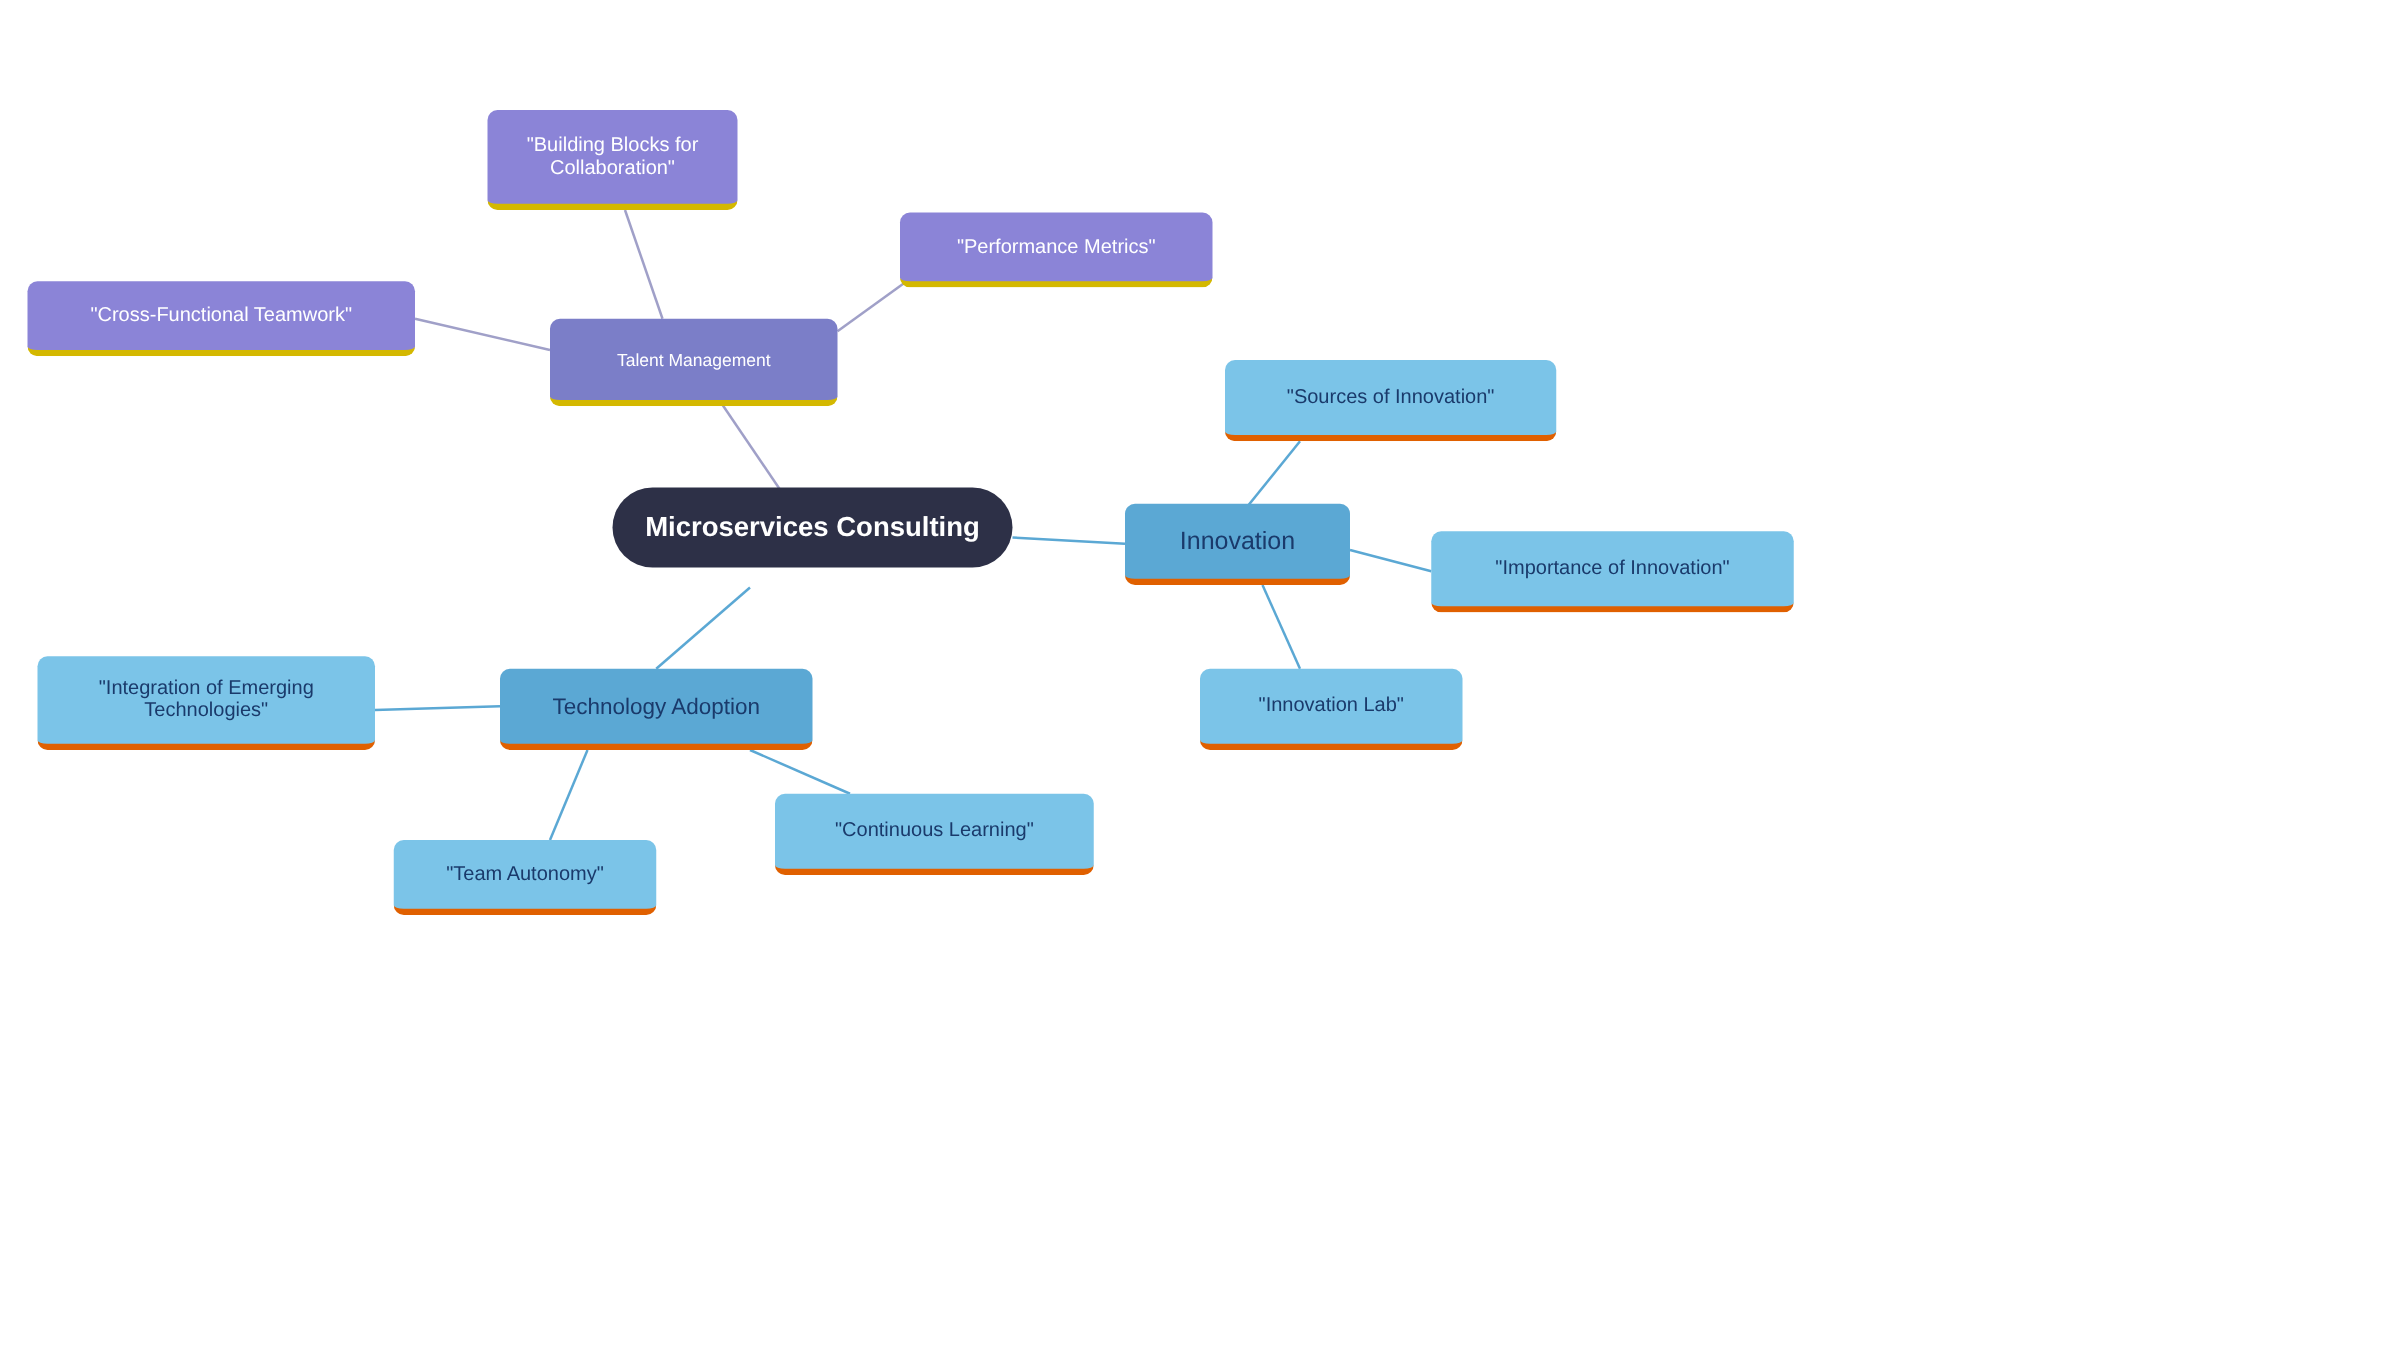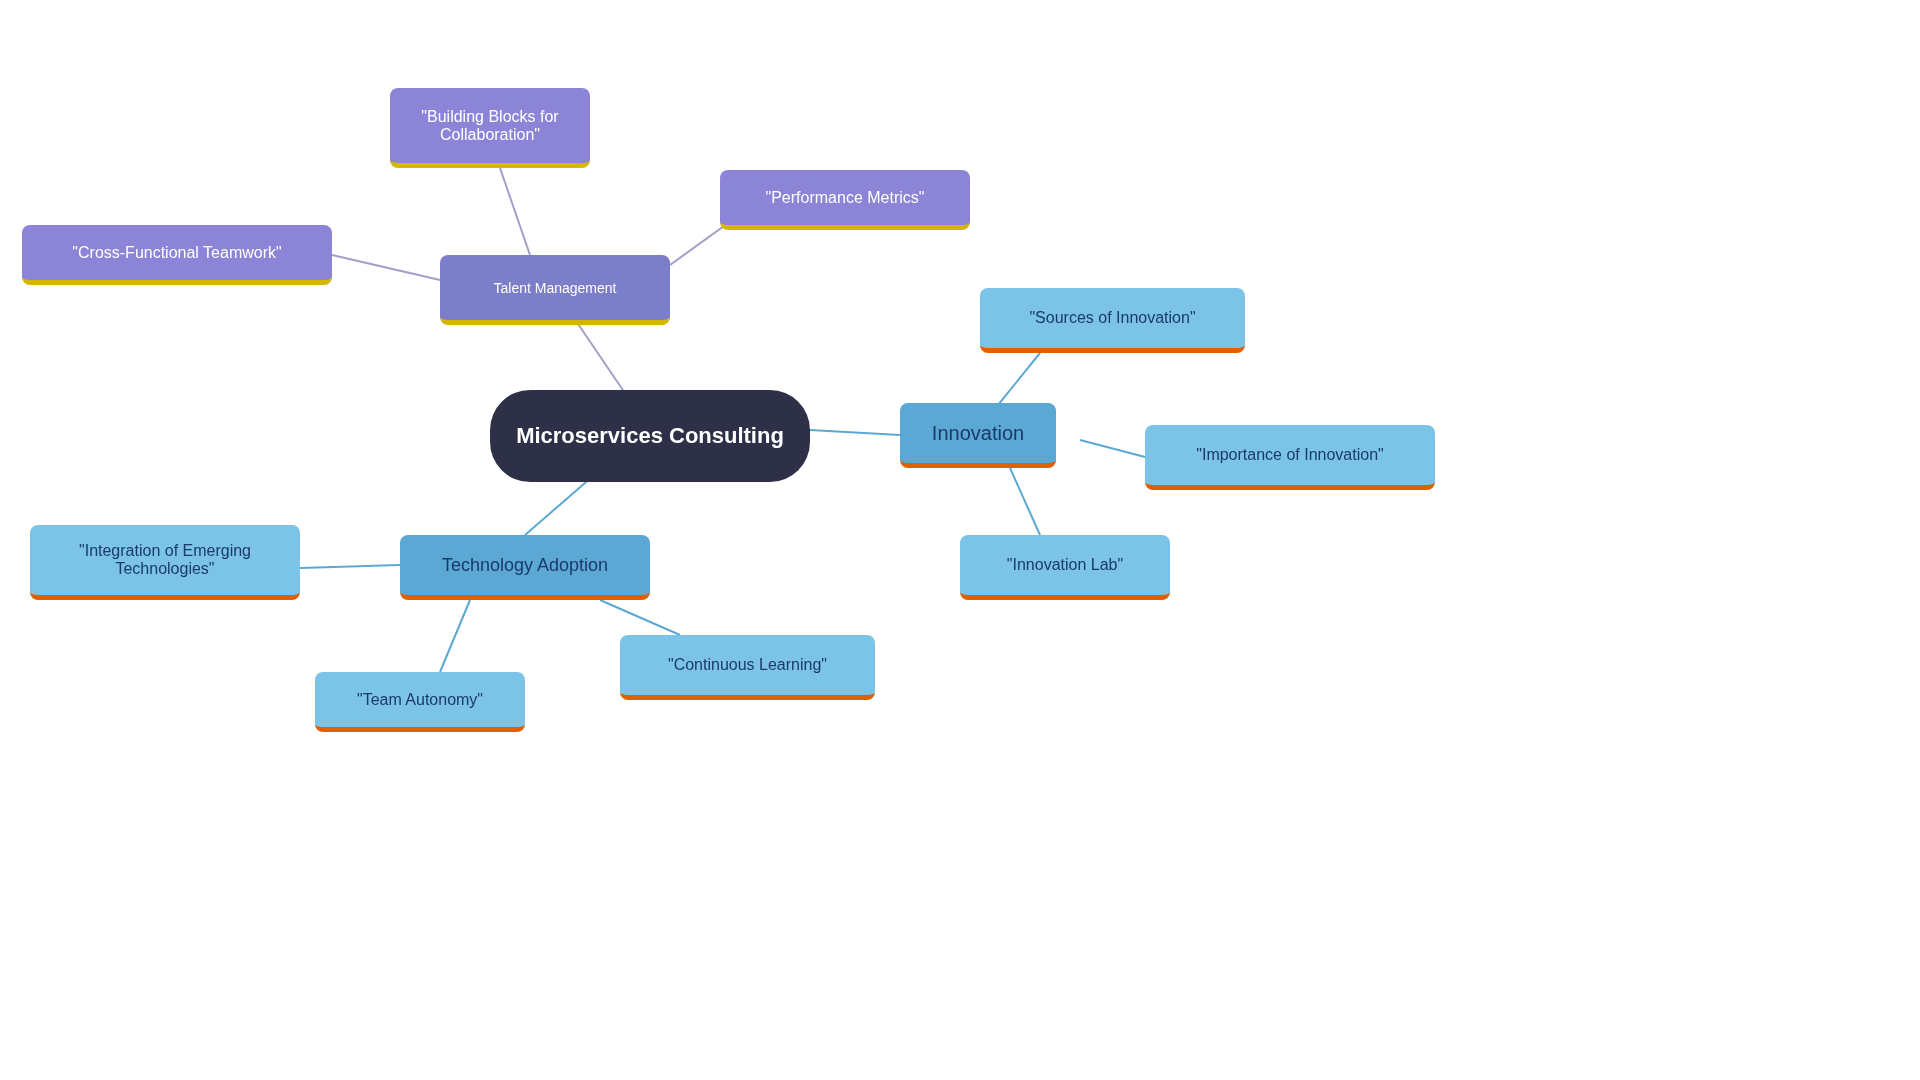--- a/index.html
+++ b/index.html
@@ -30,21 +30,21 @@
       cursor: pointer;
       user-select: none;
     }
     .node-center {
       background: #2d3047;
       color: #ffffff;
       border-radius: 40px;
       font-size: 22px;
       font-weight: 600;
       width: 320px;
-      height: 92px;
+      height: 64px;
       left: 490px;
       top: 390px;
     }
     
     .node-talent {
       background: #7b7ec8;
       color: #ffffff;
       width: 230px;
       height: 70px;
       left: 440px;
@@ -81,21 +81,21 @@
       height: 60px;
       left: 720px;
       top: 170px;
       border-bottom: 5px solid #d4b800;
       font-size: 16px;
     }
     
     .node-innovation {
       background: #5ba8d4;
       color: #1a3a6b;
-      width: 156px;
+      width: 180px;
       height: 65px;
       left: 900px;
       top: 403px;
       border-bottom: 5px solid #e06000;
       font-size: 20px;
       text-align: right;
     }
     
     .node-sources {
       background: #7bc4e8;

